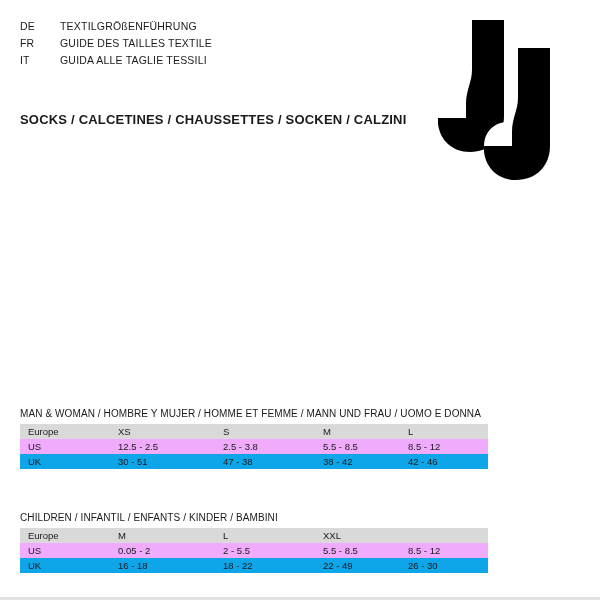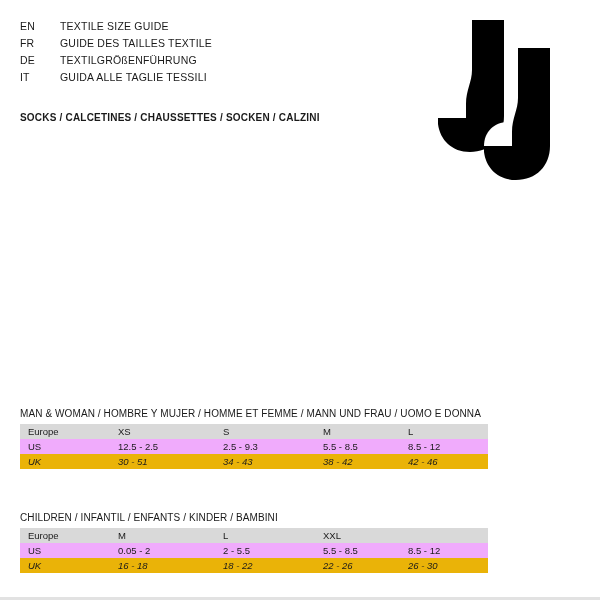--- a/index.html
+++ b/index.html
@@ -44,21 +44,21 @@
   }
   .lang-label {
     font-size: 10.5px;
     white-space: nowrap;
   }
 
   .product-title {
     position: absolute;
     left: 20px;
     top: 112px;
-    font-size: 10px;
+    font-size: 13px;
     font-weight: bold;
     letter-spacing: 0.2px;
     white-space: nowrap;
   }
 
   
   .sock-art {
     position: absolute;
     left: 400px;
     top: 20px;
@@ -92,22 +92,21 @@
     height: 15px;
     padding: 0 0 0 8px;
     border: none;
     vertical-align: middle;
     white-space: nowrap;
   }
   table.size-table tr.head-row td {
     background: #d9d9d9;
   }
   table.size-table tr.alt-row td {
-    background: #eab308;
-    font-style: italic;
+    background: #0ea5e9;
   }
   table.size-table tr.plain-row td {
     background: #f0abfc;
   }
   table.size-table col.c0 { width: 90px; }
   table.size-table col.c1 { width: 105px; }
   table.size-table col.c2 { width: 100px; }
   table.size-table col.c3 { width: 85px; }
   table.size-table col.c4 { width: 88px; }
 
@@ -120,30 +119,26 @@
     background: #e2e2e2;
   }
 </style>
 </head>
 <body>
 
 <div class="page">
 
   <div class="lang-block">
     <div class="lang-row">
-      <span class="lang-code">EN</span>
-      <span class="lang-label">TEXTILE SIZE GUIDE</span>
+      <span class="lang-code">DE</span>
+      <span class="lang-label">TEXTILGRÖßENFÜHRUNG</span>
     </div>
     <div class="lang-row">
       <span class="lang-code">FR</span>
       <span class="lang-label">GUIDE DES TAILLES TEXTILE</span>
-    </div>
-    <div class="lang-row">
-      <span class="lang-code">DE</span>
-      <span class="lang-label">TEXTILGRÖßENFÜHRUNG</span>
     </div>
     <div class="lang-row">
       <span class="lang-code">IT</span>
       <span class="lang-label">GUIDA ALLE TAGLIE TESSILI</span>
     </div>
   </div>
 
   <div class="product-title">SOCKS / CALCETINES / CHAUSSETTES / SOCKEN / CALZINI</div>
 
   <div class="sock-art">
@@ -173,28 +168,28 @@
         <tr class="head-row">
           <td>Europe</td>
           <td>XS</td>
           <td>S</td>
           <td>M</td>
           <td>L</td>
         </tr>
         <tr class="plain-row">
           <td>US</td>
           <td>12.5 - 2.5</td>
-          <td>2.5 - 9.3</td>
+          <td>2.5 - 3.8</td>
           <td>5.5 - 8.5</td>
           <td>8.5 - 12</td>
         </tr>
         <tr class="alt-row">
           <td>UK</td>
           <td>30 - 51</td>
-          <td>34 - 43</td>
+          <td>47 - 38</td>
           <td>38 - 42</td>
           <td>42 - 46</td>
         </tr>
       </tbody>
     </table>
   </div>
 
   <div class="table-block block-children">
     <div class="table-caption">CHILDREN / INFANTIL / ENFANTS / KINDER / BAMBINI</div>
     <table class="size-table">
@@ -217,21 +212,21 @@
           <td>US</td>
           <td>0.05 - 2</td>
           <td>2 - 5.5</td>
           <td>5.5 - 8.5</td>
           <td>8.5 - 12</td>
         </tr>
         <tr class="alt-row">
           <td>UK</td>
           <td>16 - 18</td>
           <td>18 - 22</td>
-          <td>22 - 26</td>
+          <td>22 - 49</td>
           <td>26 - 30</td>
         </tr>
       </tbody>
     </table>
   </div>
 
   <div class="bottom-rule"></div>
 </div>
 
 </body></html>

